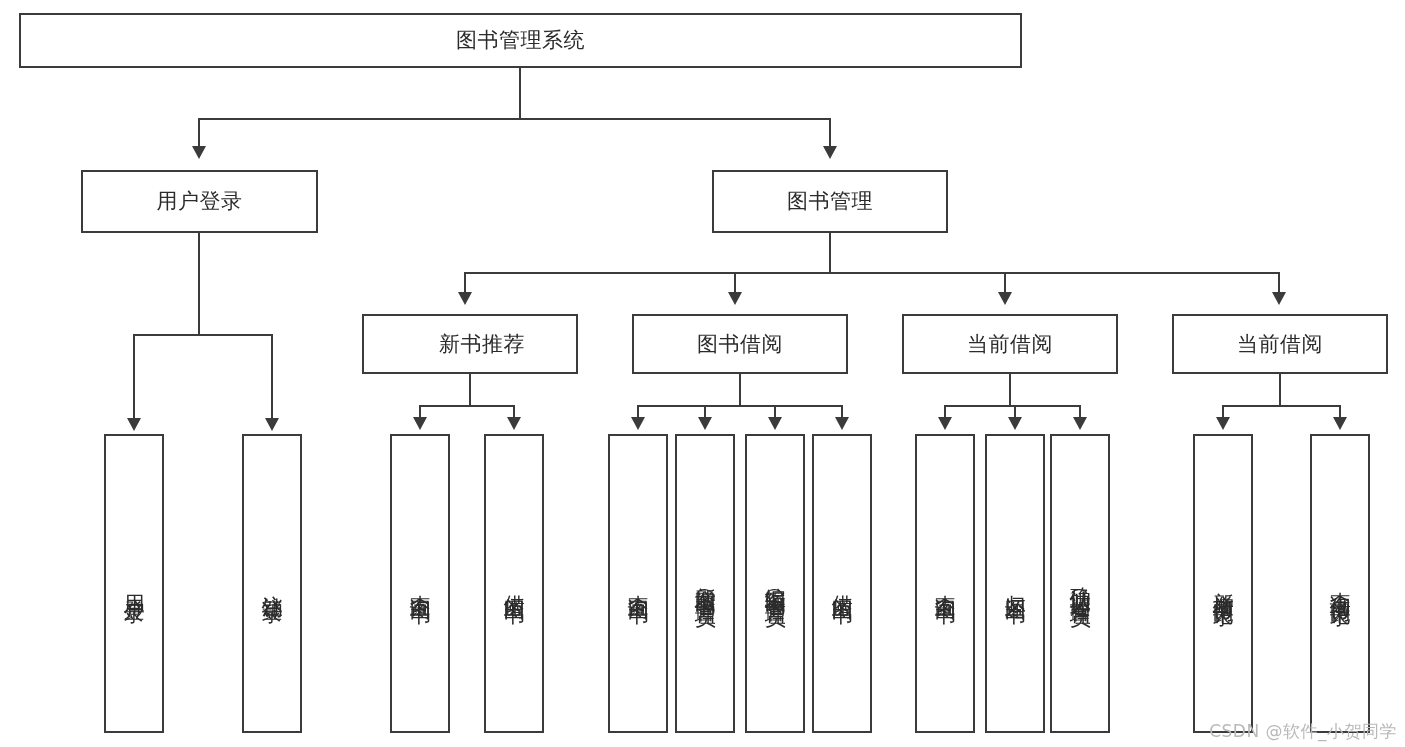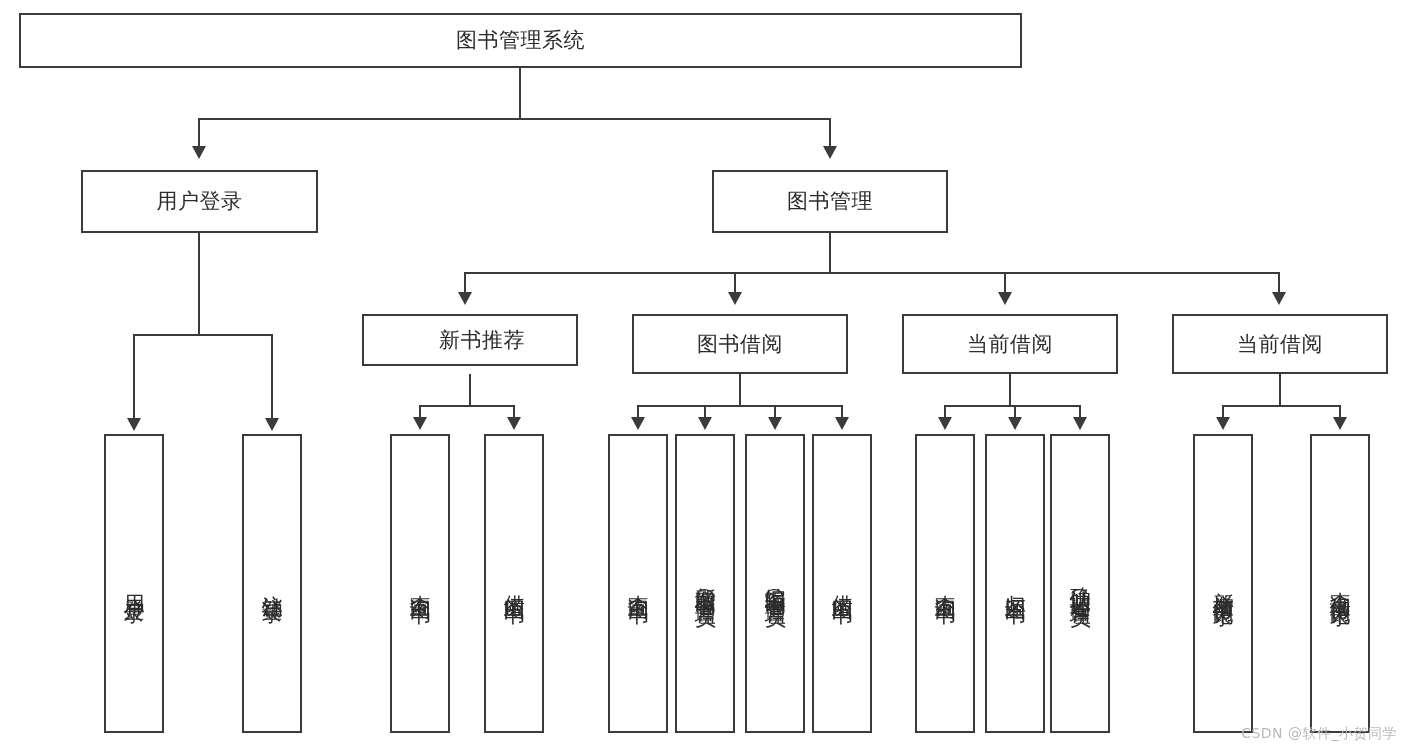--- a/index.html
+++ b/index.html
@@ -63,21 +63,21 @@
     width:0;height:0;
     border-left:7px solid transparent;
     border-right:7px solid transparent;
     border-top:13px solid #3b3b3b;
   }
   
   #watermark{
     position:absolute;
     right:8px;
     bottom:4px;
-    font-size:14px;
+    font-size:17px;
     color:#b9b9b9;
     letter-spacing:0.5px;
     white-space:nowrap;
     pointer-events:none;
   }
 </style>
 </head>
 <body>
 
 <div id="stage">
@@ -113,21 +113,21 @@
   <div class="conn hline" style="left:464px;top:272px;width:816px;height:2px;"></div>
   <div class="conn vline" style="left:464px;top:272px;width:2px;height:22px;"></div>
   <div class="arrow" style="left:458px;top:292px;"></div>
   <div class="conn vline" style="left:734px;top:272px;width:2px;height:22px;"></div>
   <div class="arrow" style="left:728px;top:292px;"></div>
   <div class="conn vline" style="left:1004px;top:272px;width:2px;height:22px;"></div>
   <div class="arrow" style="left:998px;top:292px;"></div>
   <div class="conn vline" style="left:1278px;top:272px;width:2px;height:22px;"></div>
   <div class="arrow" style="left:1272px;top:292px;"></div>
 
-  <div class="node h-node" style="left:362px;top:314px;width:216px;height:52px;padding-left:24px;">
+  <div class="node h-node" style="left:362px;top:314px;width:216px;height:60px;padding-left:24px;">
     <span class="lbl">新书推荐</span>
   </div>
   <div class="node h-node" style="left:902px;top:314px;width:216px;height:60px;">
     <span class="lbl">当前借阅</span>
   </div>
   <div class="node h-node" style="left:632px;top:314px;width:216px;height:60px;">
     <span class="lbl">图书借阅</span>
   </div>
   <div class="node h-node" style="left:1172px;top:314px;width:216px;height:60px;">
     <span class="lbl">当前借阅</span>

